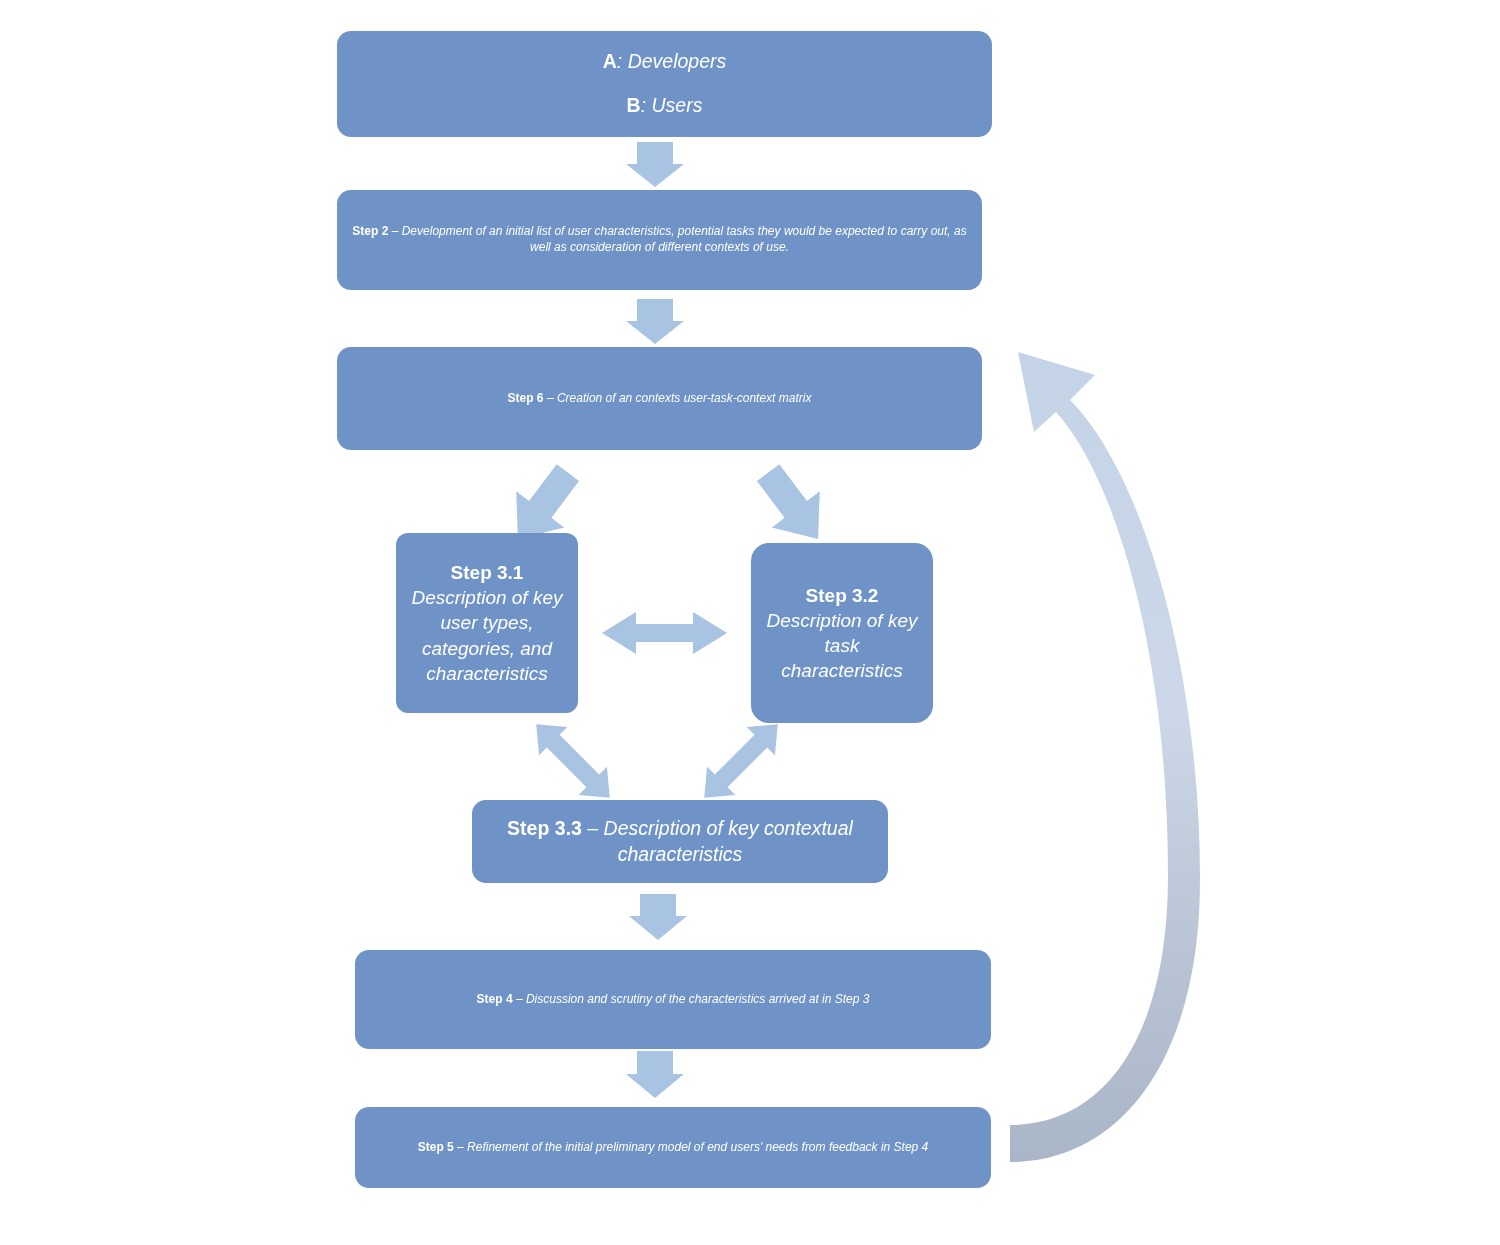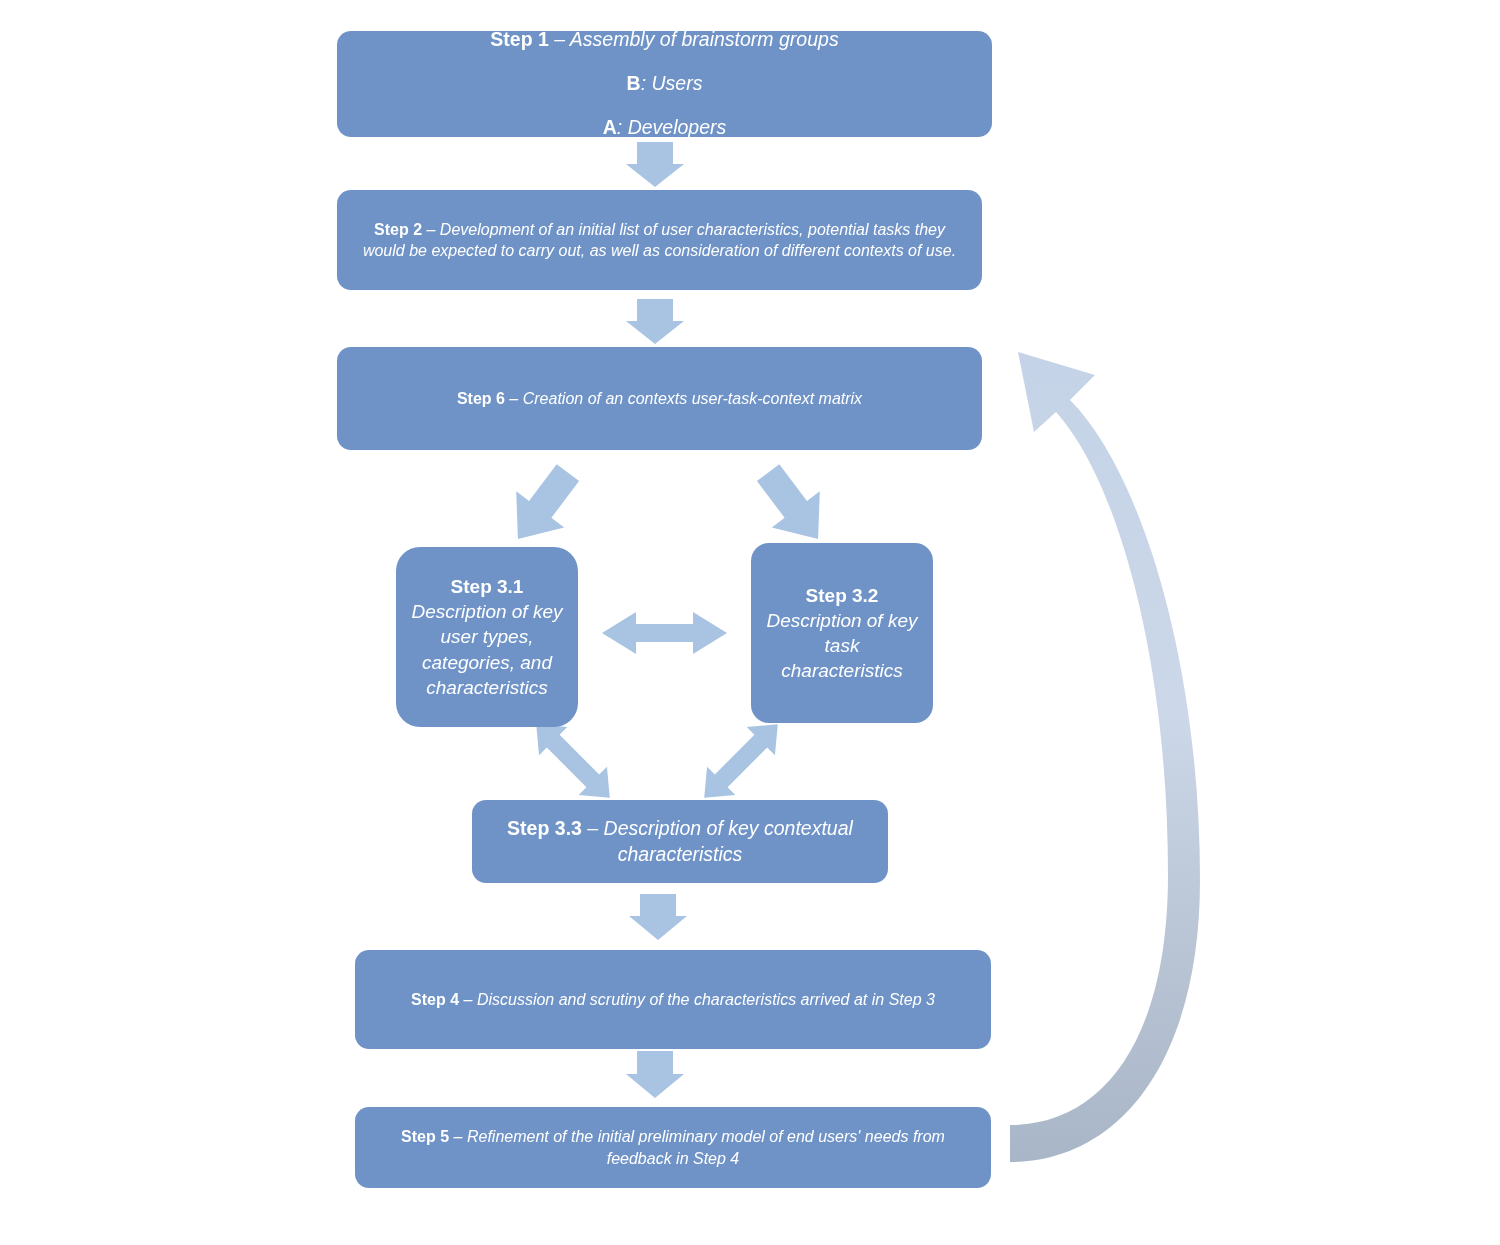--- a/index.html
+++ b/index.html
@@ -42,21 +42,21 @@
     width: 100%;
     font-style: italic;
     font-size: 19.5px;
     white-space: normal;
   }
   .box .ln b {
     font-style: normal;
     font-weight: bold;
   }
   .box.small .ln { font-size: 19px; }
-  .box.wide  .ln { font-size: 16px; }
+  .box.wide  .ln { font-size: 12px; }
 
   
   .box.spaced .ln { margin: 9px 0; }
 
   
   #arrows {
     position: absolute;
     left: 0; top: 0;
     width: 1500px;
     height: 1245px;
@@ -124,43 +124,40 @@
                L 1034 432
                L 1056 412
                C 1116 478 1168 655 1168 875
                C 1168 1038 1104 1125 1010 1125
                Z" fill="url(#curvedGrad)"></path>
     </g>
   </svg>
 
   <div class="box spaced" style="left:337px; top:31px; width:655px; height:106px;">
     <span class="ln">
-      <b>Step 1</b><span> – </span><span>Assembly of brainstorm groups</span>
+      <b>A</b><span>: </span><span>Developers</span>
     </span>
     <span class="ln">
       <b>B</b><span>: </span><span>Users</span>
-    </span>
-    <span class="ln">
-      <b>A</b><span>: </span><span>Developers</span>
     </span>
   </div>
 
   <div class="box wide" style="left:337px; top:190px; width:645px; height:100px;">
     <span class="ln">
       <b>Step 2</b><span> – </span><span>Development of an initial list of user characteristics, potential tasks they would be expected to carry out, as well as consideration of different contexts of use.</span>
     </span>
   </div>
 
   <div class="box wide" style="left:337px; top:347px; width:645px; height:103px;">
     <span class="ln">
       <b>Step 6</b><span> – </span><span>Creation of an contexts user-task-context matrix</span>
     </span>
   </div>
 
-  <div class="box small" style="left:396px; top:547px; width:182px; height:180px; border-radius:24px;">
+  <div class="box small" style="left:396px; top:533px; width:182px; height:180px; border-radius:12px;">
     <span class="ln">
       <b>Step 3.1</b>
     </span>
     <span class="ln">Description of key user types, categories, and characteristics</span>
   </div>
 
   <div class="box small" style="left:751px; top:543px; width:182px; height:180px; border-radius:18px;">
     <span class="ln">
       <b>Step 3.2</b>
     </span>

